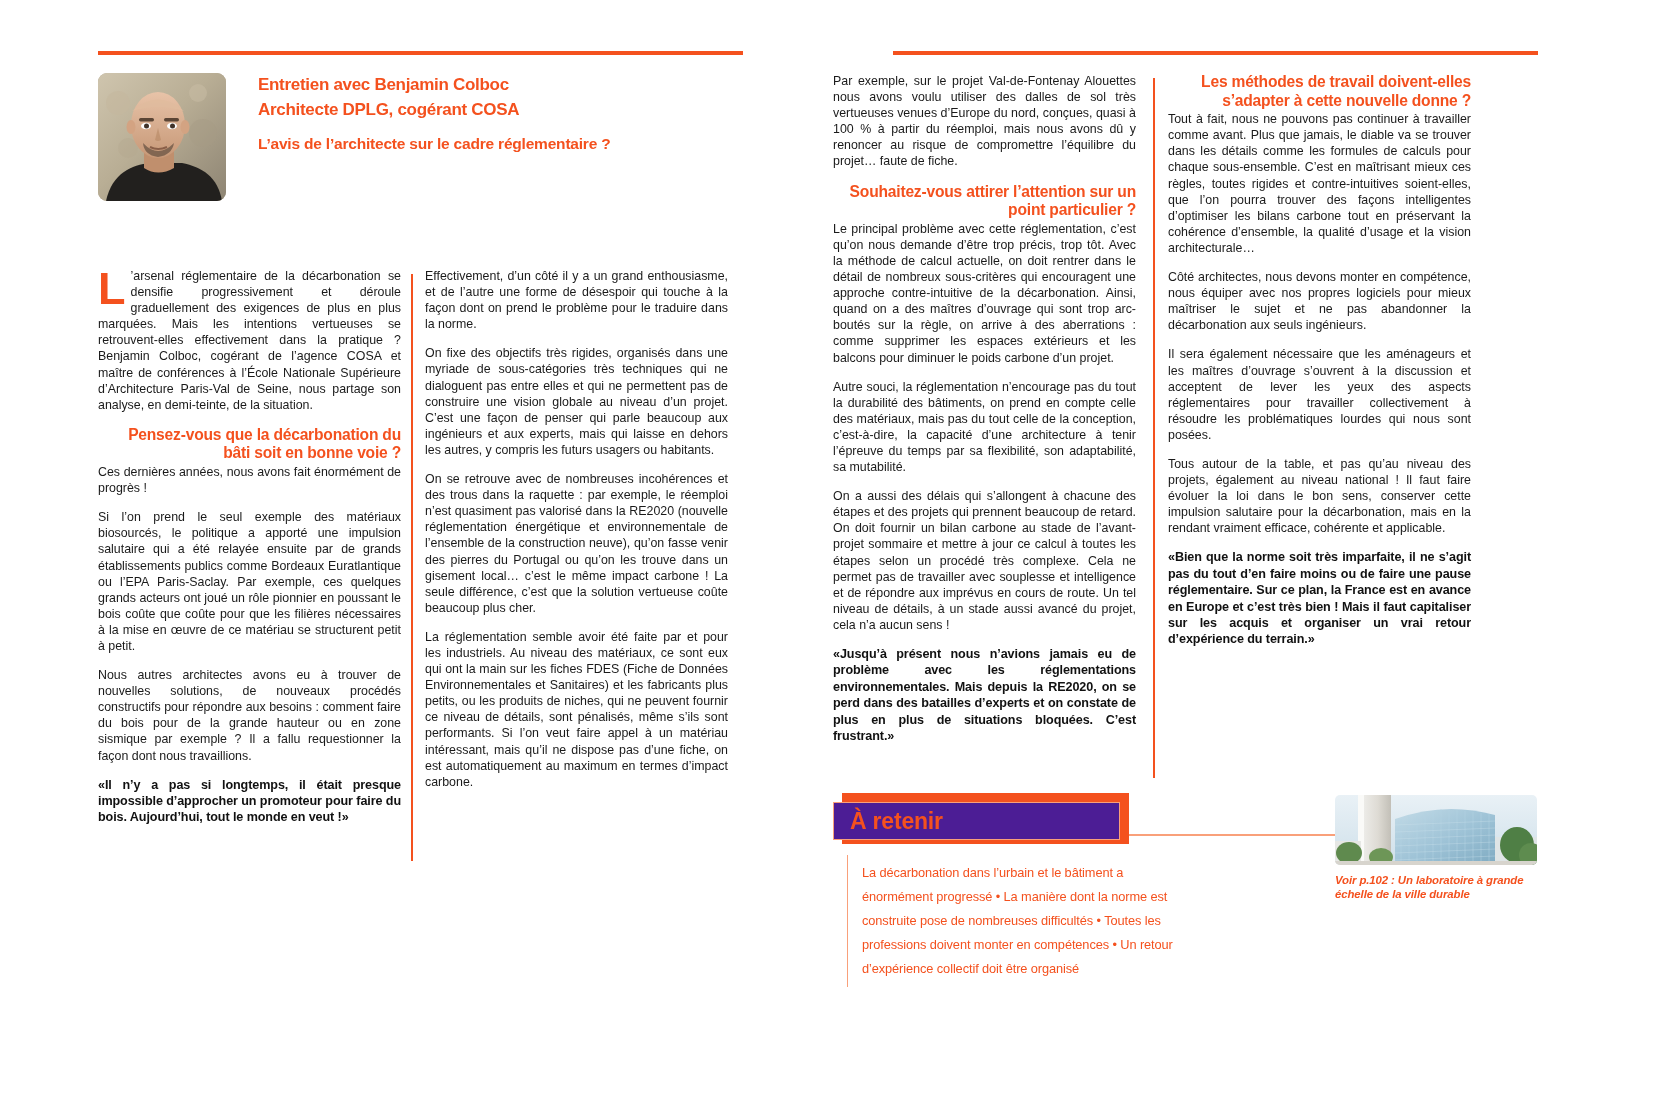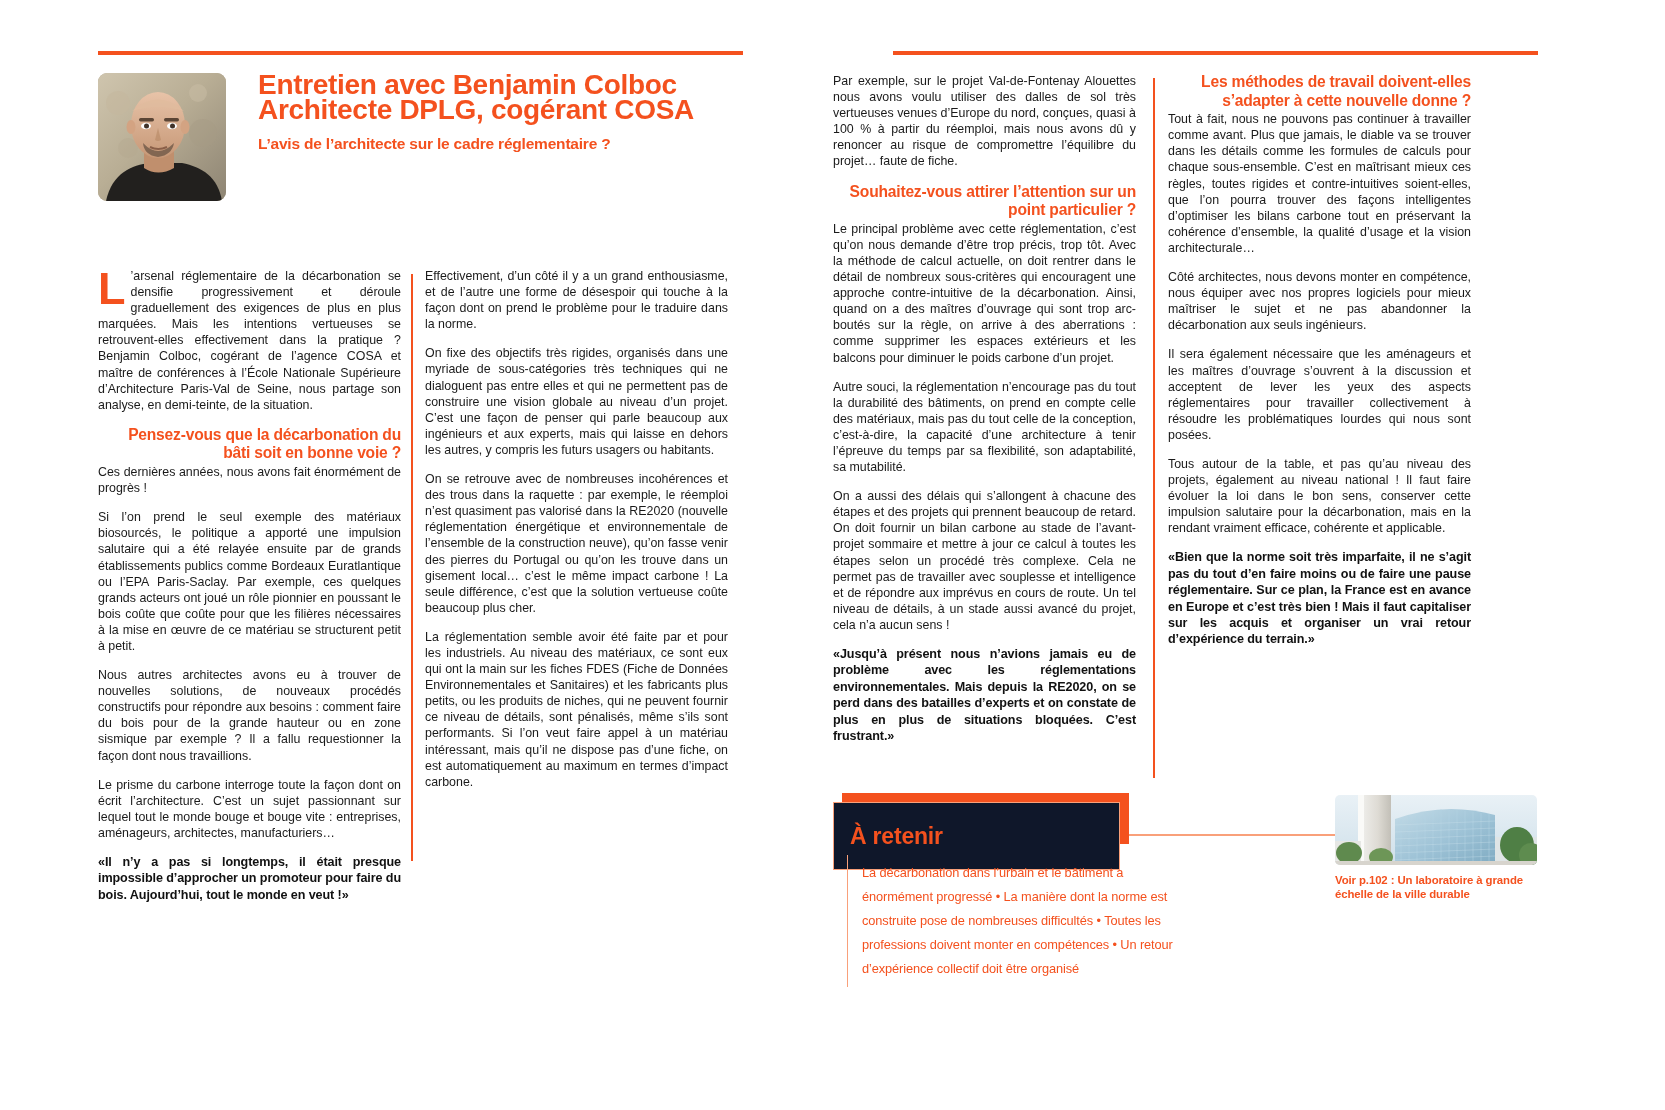--- a/index.html
+++ b/index.html
@@ -41,21 +41,21 @@
 
   
   #masthead {
     position: absolute;
     left: 258px; top: 72px;
     width: 490px;
   }
   .mast-title {
     color: #F4511E;
     font-weight: bold;
-    font-size: 28px;
+    font-size: 17px;
     line-height: 25px;
     letter-spacing: -0.3px;
   }
   .mast-sub {
     margin-top: 12px;
     color: #F4511E;
     font-weight: bold;
     font-size: 15.5px;
     line-height: 19px;
     letter-spacing: -0.2px;
@@ -127,22 +127,22 @@
   }
   #retenir-shadow {
     position: absolute;
     left: 9px; top: 0;
     width: 287px; height: 51px;
     background: #F4511E;
   }
   #retenir-head {
     position: absolute;
     left: 0; top: 9px;
-    width: 287px; height: 68px;
-    background: #0f172a;
+    width: 287px; height: 38px;
+    background: #4c1d95;
     border: 1.6px solid #F9A07A;
     display: flex;
     align-items: center;
     padding-left: 16px;
   }
   #retenir-head .label {
     color: #F4511E;
     font-weight: bold;
     font-size: 23px;
     letter-spacing: -0.2px;
@@ -177,20 +177,21 @@
 
   #photo-caption {
     position: absolute;
     left: 1335px; top: 873px;
     width: 205px;
     color: #F4511E;
     font-weight: bold;
     font-size: 11.4px;
     line-height: 14px;
     letter-spacing: -0.1px;
+    font-style: italic;
   }
 </style>
 </head>
 <body>
 
 <div id="page">
 
   <div class="top-rule" id="rule-left"></div>
   <div class="top-rule" id="rule-right"></div>
 
@@ -250,21 +251,20 @@
   <div class="col-divider" id="divider-2"></div>
   <div class="col-divider" id="divider-4"></div>
 
   <div class="col" id="col1">
     <p class="dropcap-para"><span class="dropcap">L</span><span>’arsenal réglementaire de la décarbonation se densifie progressivement et déroule graduellement des exigences de plus en plus marquées. Mais les intentions vertueuses se retrouvent-elles effectivement dans la pratique ? Benjamin Colboc, cogérant de l’agence COSA et maître de conférences à l’École Nationale Supérieure d’Architecture Paris-Val de Seine, nous partage son analyse, en demi-teinte, de la situation.</span></p>
 
     <h2 class="q">Pensez-vous que la décarbonation du bâti soit en bonne voie ?</h2>
     <p>Ces dernières années, nous avons fait énormément de progrès !</p>
     <p>Si l’on prend le seul exemple des matériaux biosourcés, le politique a apporté une impulsion salutaire qui a été relayée ensuite par de grands établissements publics comme Bordeaux Euratlantique ou l’EPA Paris-Saclay. Par exemple, ces quelques grands acteurs ont joué un rôle pionnier en poussant le bois coûte que coûte pour que les filières nécessaires à la mise en œuvre de ce matériau se structurent petit à petit.</p>
     <p>Nous autres architectes avons eu à trouver de nouvelles solutions, de nouveaux procédés constructifs pour répondre aux besoins : comment faire du bois pour de la grande hauteur ou en zone sismique par exemple ? Il a fallu requestionner la façon dont nous travaillions.</p>
-    <p>Le prisme du carbone interroge toute la façon dont on écrit l’architecture. C’est un sujet passionnant sur lequel tout le monde bouge et bouge vite : entreprises, aménageurs, architectes, manufacturiers…</p>
     <p class="quote">«Il n’y a pas si longtemps, il était presque impossible d’approcher un promoteur pour faire du bois. Aujourd’hui, tout le monde en veut !»</p>
   </div>
 
   <div class="col" id="col2">
     <p>Effectivement, d’un côté il y a un grand enthousiasme, et de l’autre une forme de désespoir qui touche à la façon dont on prend le problème pour le traduire dans la norme.</p>
     <p>On fixe des objectifs très rigides, organisés dans une myriade de sous-catégories très techniques qui ne dialoguent pas entre elles et qui ne permettent pas de construire une vision globale au niveau d’un projet. C’est une façon de penser qui parle beaucoup aux ingénieurs et aux experts, mais qui laisse en dehors les autres, y compris les futurs usagers ou habitants.</p>
     <p>On se retrouve avec de nombreuses incohérences et des trous dans la raquette : par exemple, le réemploi n’est quasiment pas valorisé dans la RE2020 (nouvelle réglementation énergétique et environnementale de l’ensemble de la construction neuve), qu’on fasse venir des pierres du Portugal ou qu’on les trouve dans un gisement local… c’est le même impact carbone ! La seule différence, c’est que la solution vertueuse coûte beaucoup plus cher.</p>
     <p>La réglementation semble avoir été faite par et pour les industriels. Au niveau des matériaux, ce sont eux qui ont la main sur les fiches FDES (Fiche de Données Environnementales et Sanitaires) et les fabricants plus petits, ou les produits de niches, qui ne peuvent fournir ce niveau de détails, sont pénalisés, même s’ils sont performants. Si l’on veut faire appel à un matériau intéressant, mais qu’il ne dispose pas d’une fiche, on est automatiquement au maximum en termes d’impact carbone.</p>
   </div>
 

